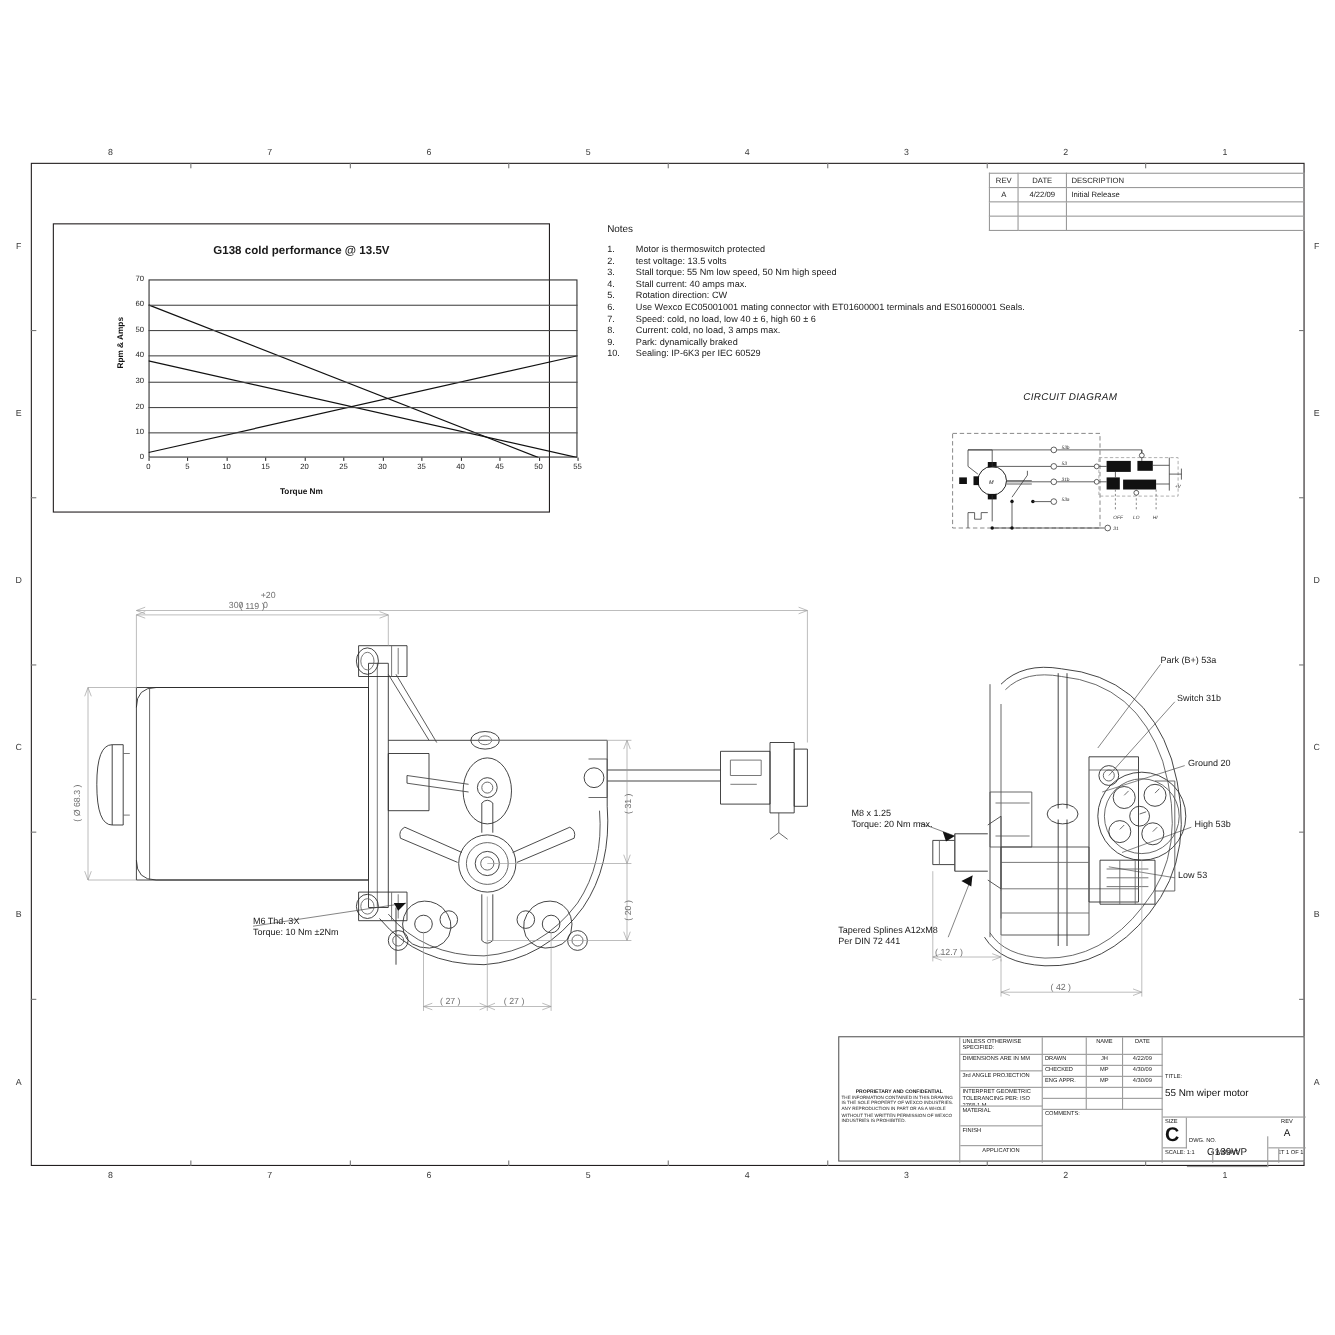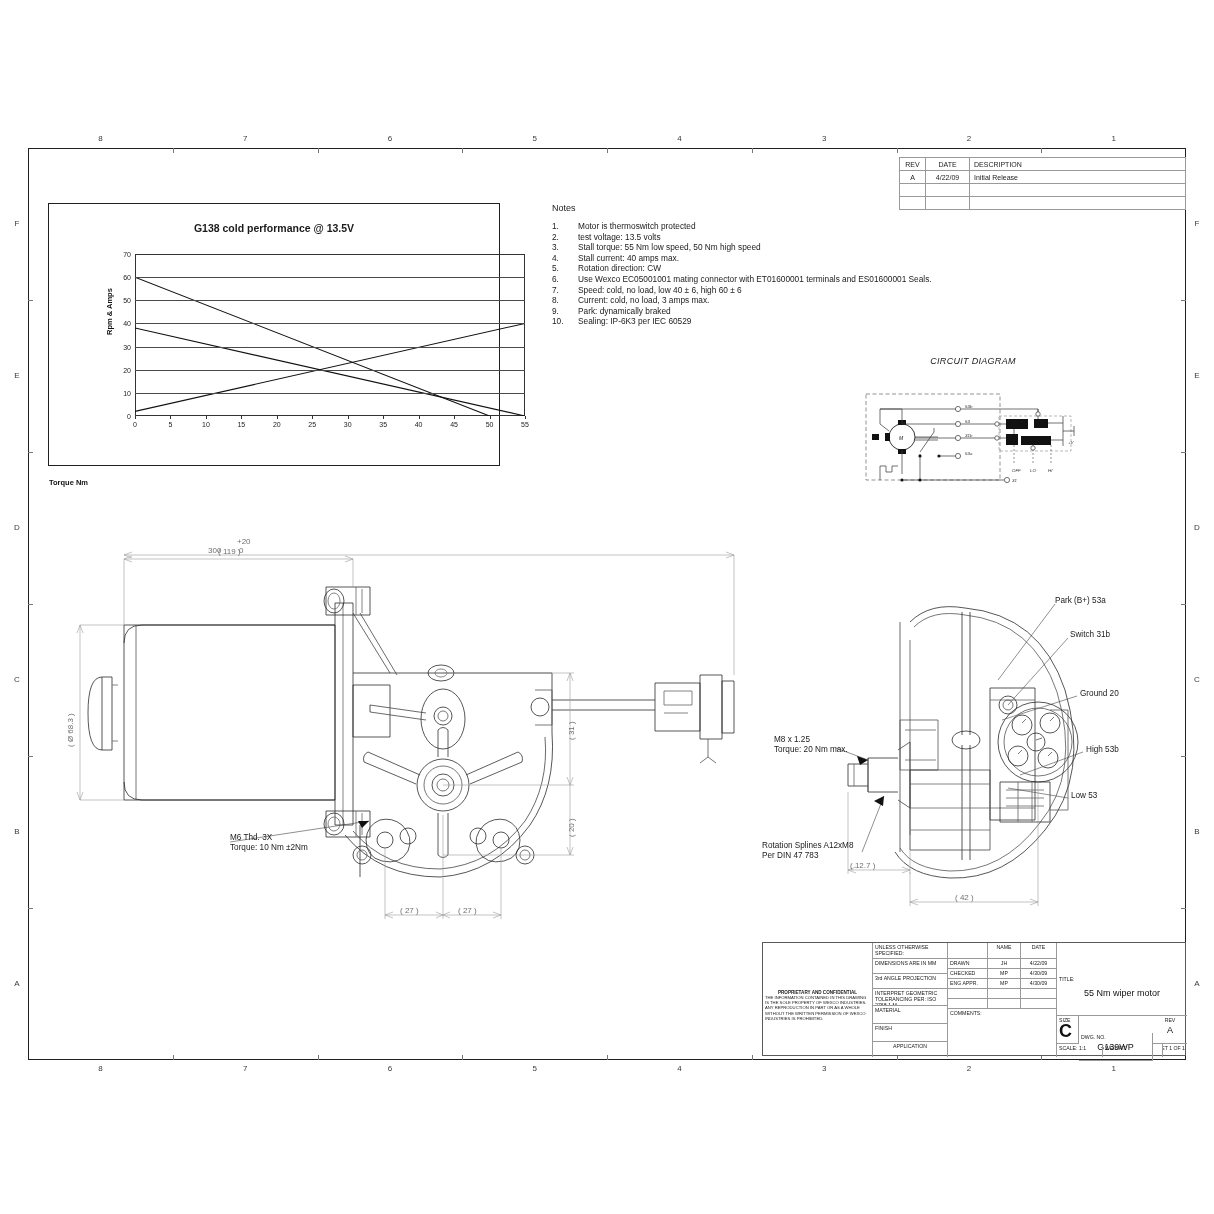--- a/index.html
+++ b/index.html
@@ -55,21 +55,21 @@
     position: absolute; top: 100%; margin-top: 5px;
     font-size: 7px; color: #222; transform: translateX(-50%); white-space: nowrap;
   }
   #ylabel {
     position: absolute; left: 56px; top: 131px;
     font-size: 7.5px; font-weight: bold; color: #111;
     transform: rotate(-90deg); transform-origin: left top; white-space: nowrap;
   }
   #xlabel {
     position: absolute; left: 0; top: 238px; width: 100%;
-    text-align: left; font-size: 7.5px; font-weight: bold; color: #111; margin-top: 36px;
+    text-align: center; font-size: 7.5px; font-weight: bold; color: #111;
   }
 
   
   #notes { left: 552px; top: 203px; width: 360px; }
   #notes-head { font-size: 9px; color: #1a1a1a; margin-bottom: 8px; }
   .note-row { display: flex; font-size: 8.3px; color: #1a1a1a; line-height: 10.6px; }
   .note-num { width: 26px; flex: 0 0 26px; }
   .note-txt { flex: 1; white-space: nowrap; }
 
   
@@ -609,22 +609,22 @@
         <path d="M160 312 L160 346"></path>
         <path d="M288 222 L288 346"></path>
       </g>
     </svg>
 
     <div class="anno" style="left:24px; top:175px;">
       <div>M8 x 1.25</div>
       <div>Torque: 20 Nm max.</div>
     </div>
     <div class="anno" style="left:12px; top:281px;">
-      <div>Rotation Splines A12xM8</div>
-      <div>Per DIN 47 783</div>
+      <div>Tapered Splines A12xM8</div>
+      <div>Per DIN 72 441</div>
     </div>
 
     <div class="anno" style="left:305px; top:36px;">Park (B+) 53a</div>
     <div class="anno" style="left:320px; top:70px;">Switch 31b</div>
     <div class="anno" style="left:330px; top:129px;">Ground 20</div>
     <div class="anno" style="left:336px; top:185px;">High 53b</div>
     <div class="anno" style="left:321px; top:231px;">Low 53</div>
 
     <div class="dim-txt" style="left:100px; top:301px;">( 12.7 )</div>
     <div class="dim-txt" style="left:205px; top:333px;">( 42 )</div>
@@ -668,21 +668,21 @@
         <div class="cell" style="left: 185px; top: 56px; width: 40px; height: 10px;"></div>
         <div class="cell" style="left: 225px; top: 56px; width: 33px; height: 10px; text-align: center;"></div>
         <div class="cell" style="left: 258px; top: 56px; width: 36px; height: 10px; text-align: center;"></div>
       </div>
 
     <div class="cell" style="left:185px; top:66px; width:109px; height:48px; border-bottom:none;">COMMENTS:</div>
 
     <div class="cell" style="left:294px; top:0; width:130px; height:32px; border-right:none; border-bottom:none;"></div>
     <div class="cell" style="left:294px; top:32px; width:130px; height:41px; border-right:none;">
       <div class="tb-lbl">TITLE:</div>
-      <div class="tb-med" style="text-align:center; margin-top:6px;">55 Nm wiper motor</div>
+      <div class="tb-med" style="margin-top:6px;">55 Nm wiper motor</div>
     </div>
 
     <div class="cell" style="left:294px; top:73px; width:22px; height:28px;">
       <div class="tb-lbl">SIZE</div>
       <div class="tb-c" style="line-height:16px;">C</div>
     </div>
     <div class="cell" style="left:316px; top:90px; width:74px; height:28px;">
       <div class="tb-lbl">DWG.  NO.</div>
       <div class="tb-med" style="text-align:center; margin-top:2px;">G139WP</div>
     </div>

